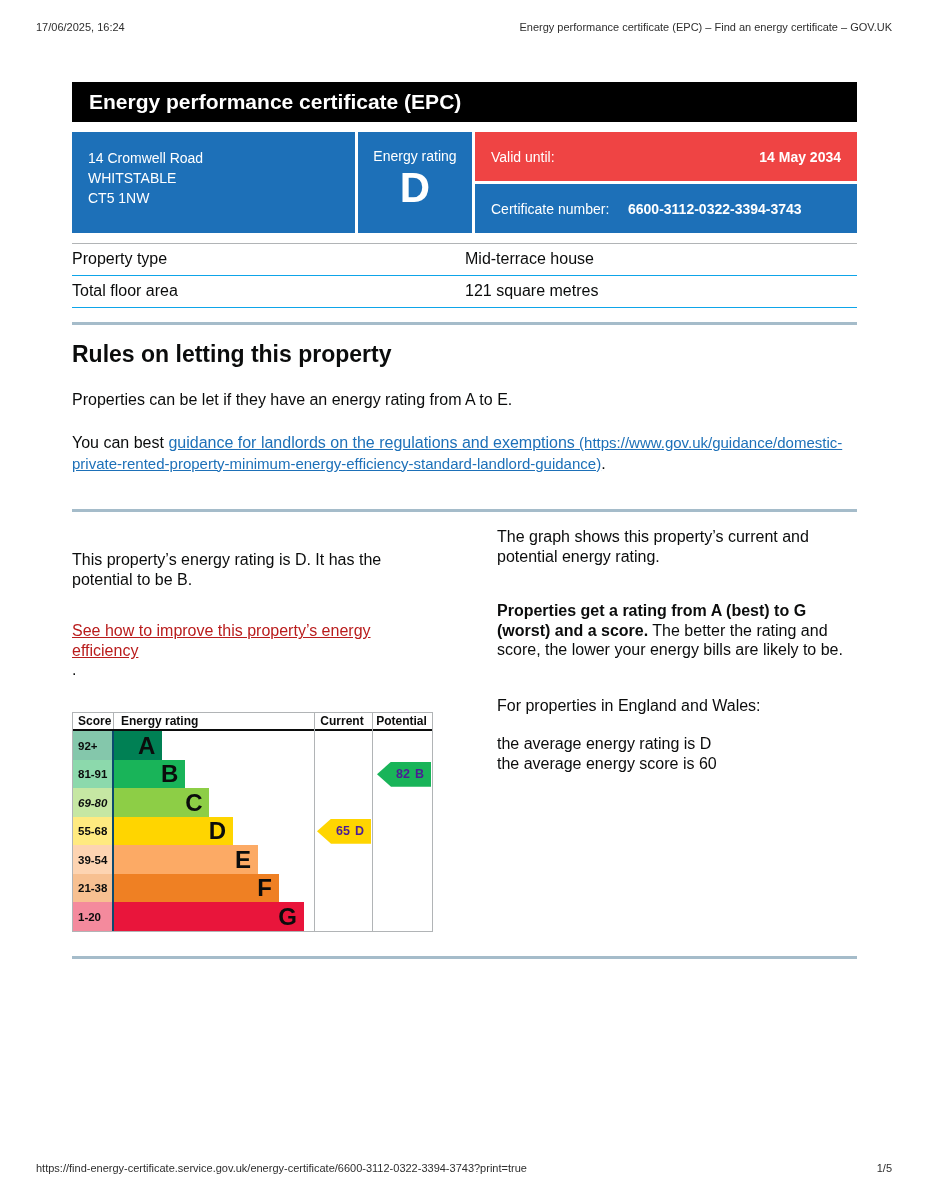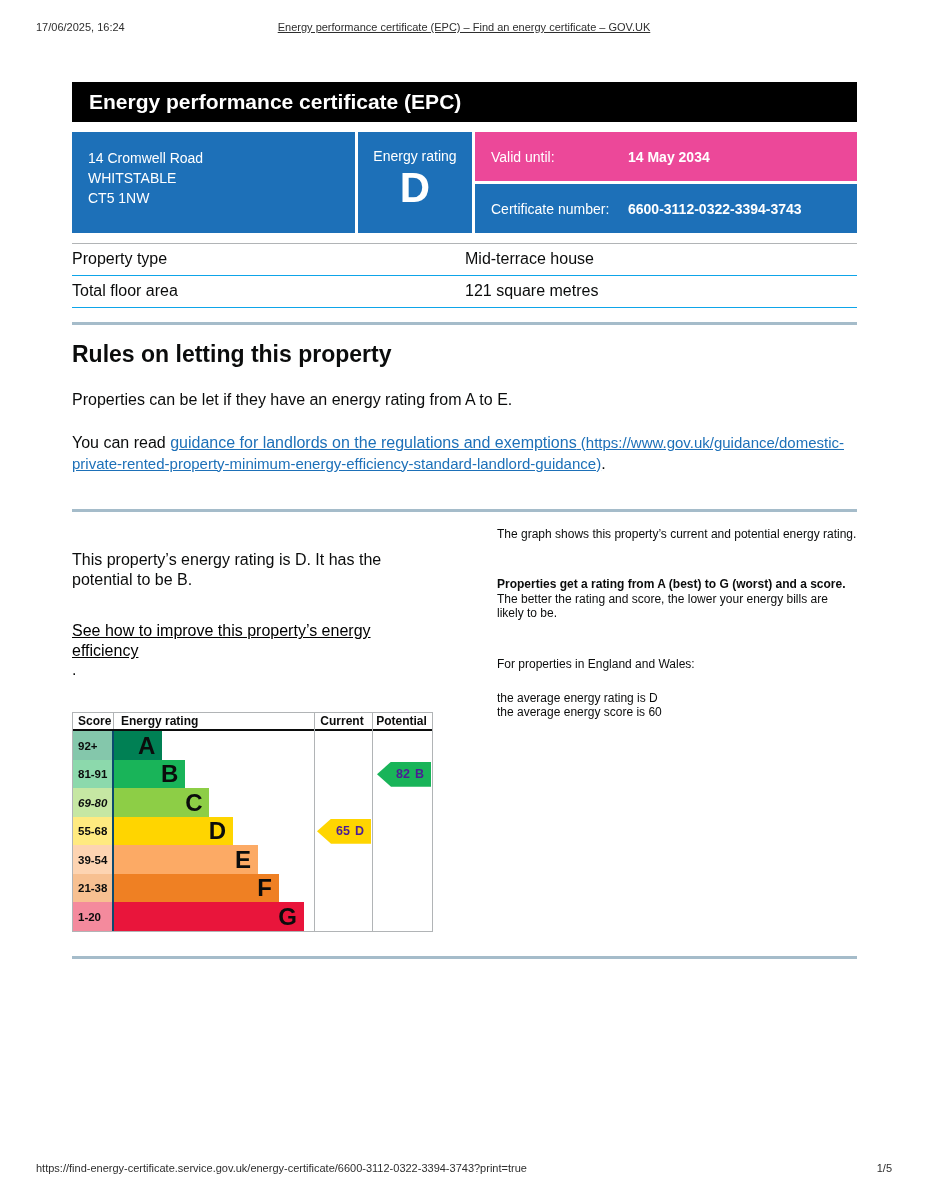--- a/index.html
+++ b/index.html
@@ -15,21 +15,21 @@
     height: 1200px;
     background: #ffffff;
     overflow: hidden;
   }
 
   
   .print-header {
     position: absolute; top: 21px; left: 36px; right: 36px;
     font-size: 11px; color: #2e2e2e;
   }
-  .ph-title { position: absolute; left: 0; right: 0; text-align: center; text-decoration: underline; }
+  .ph-title { position: absolute; left: 0; right: 0; text-align: right; }
   .print-footer {
     position: absolute; top: 1162px; left: 36px; right: 36px;
     font-size: 11px; color: #2e2e2e;
   }
   .pf-page { position: absolute; right: 0; top: 0; }
 
   .content { position: absolute; left: 72px; top: 82px; width: 785px; }
 
   
   .banner {
@@ -67,21 +67,21 @@
   h2 { font-size: 23px; font-weight: bold; color: #0b0c0c; }
   .rules-section { margin-top: 16px; }
   .rules-section p { font-size: 16px; line-height: 1.3; }
   .p-space { margin-top: 22px; }
   a { color: #1d70b8; text-decoration: underline; cursor: pointer; }
   .link-url { font-size: 15px; }
 
   
   .two-col { display: flex; margin-top: 15px; }
   .col-left { width: 362px; flex: none; }
-  .col-right { width: 360px; flex: none; margin-left: 63px; font-size: 12px; line-height: 1.22; }
+  .col-right { width: 360px; flex: none; margin-left: 63px; font-size: 16px; line-height: 1.22; }
   .col-left p { font-size: 16px; line-height: 1.22; }
   .intro-p { margin-top: 23px; }
   .improve-link { display: inline-block; margin-top: 32px; font-size: 16px; line-height: 1.25; }
   .rp-2 { margin-top: 35px; }
   .rp-3 { margin-top: 36px; }
   .rp-4 { margin-top: 19px; }
 
   
   .epc-chart {
     position: relative; width: 361px; margin-top: 33px;
@@ -140,21 +140,21 @@
       <div class="blue-cell addr-cell" style="background: rgb(29, 112, 184);">
         <div>14 Cromwell Road</div>
         <div>WHITSTABLE</div>
         <div>CT5 1NW</div>
       </div>
       <div class="blue-cell rating-cell" style="background: rgb(29, 112, 184);">
         <div class="rating-label">Energy rating</div>
         <div class="rating-letter">D</div>
       </div>
       <div class="right-cells">
-        <div class="blue-cell info-row" style="background: #ec4899;">
+        <div class="blue-cell info-row" style="background: #ef4444; justify-content: space-between;">
           <span class="info-label">Valid until:</span>
           <span class="info-value">14 May 2034</span>
         </div>
         <div class="blue-cell info-row" style="background: rgb(29, 112, 184);">
           <span class="info-label">Certificate number:</span>
           <span class="info-value">6600-3112-0322-3394-3743</span>
         </div>
       </div>
     </div>
 
@@ -167,29 +167,29 @@
         <span class="plabel">Total floor area</span>
         <span class="pvalue">121 square metres</span>
       </div>
     </div>
 
     <hr class="section-rule rule-1" style="background: rgb(165, 188, 202);">
 
     <div class="rules-section">
       <h2>Rules on letting this property</h2>
       <p class="p-space">Properties can be let if they have an energy rating from A to E.</p>
-      <p class="p-space"><span>You can read </span><a style="color: rgb(29, 112, 184);"><span>guidance for landlords on the regulations and exemptions</span><span class="link-url"> (https://www.gov.uk/guidance/domestic-private-rented-property-minimum-energy-efficiency-standard-landlord-guidance)</span></a><span>.</span></p>
+      <p class="p-space"><span>You can best </span><a style="color: rgb(29, 112, 184);"><span>guidance for landlords on the regulations and exemptions</span><span class="link-url"> (https://www.gov.uk/guidance/domestic-private-rented-property-minimum-energy-efficiency-standard-landlord-guidance)</span></a><span>.</span></p>
     </div>
 
     <hr class="section-rule rule-2" style="background: rgb(165, 188, 202);">
 
     <div class="two-col">
       <div class="col-left">
         <p class="intro-p">This property’s energy rating is D. It has the potential to be B.</p>
-        <div class="improve-link-wrap"><a class="improve-link" style="color: #000000;"><span>See how to improve this property’s energy efficiency</span></a><span>.</span></div>
+        <div class="improve-link-wrap"><a class="improve-link" style="color: #b91c1c;"><span>See how to improve this property’s energy efficiency</span></a><span>.</span></div>
 
         <div class="epc-chart">
           <div class="chart-header">
             <span class="h-score">Score</span>
             <span class="h-rating">Energy rating</span>
             <span class="h-current">Current</span>
             <span class="h-potential">Potential</span>
           </div>
 
           <div class="band-row">

